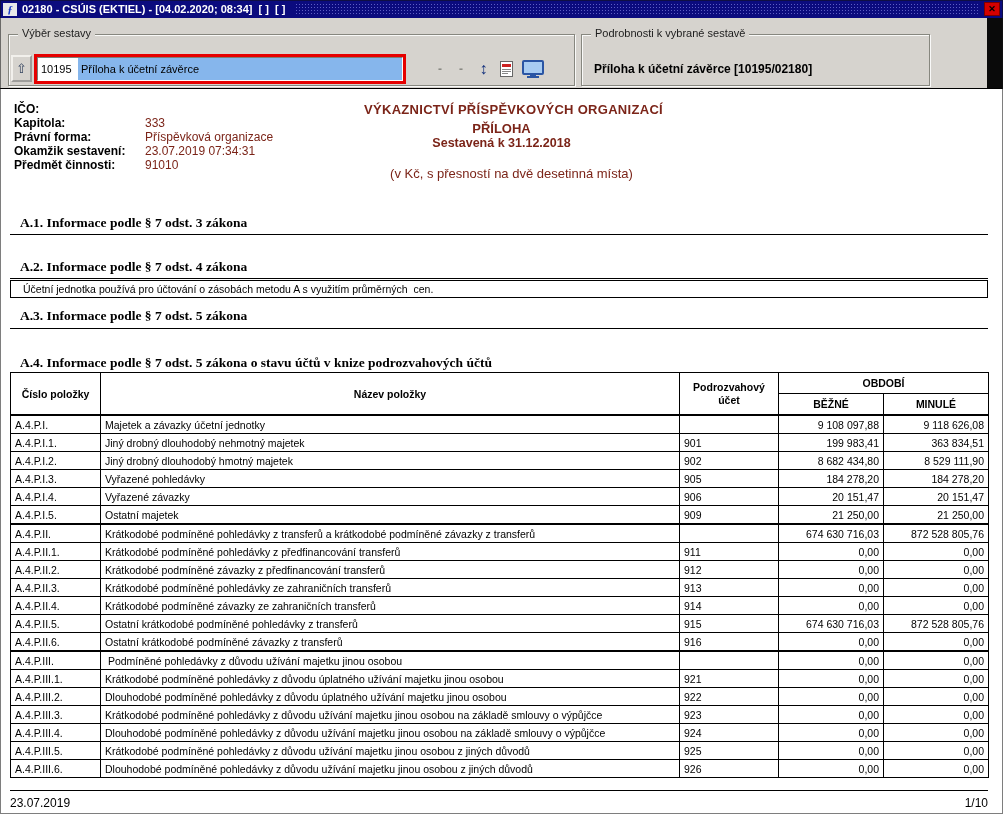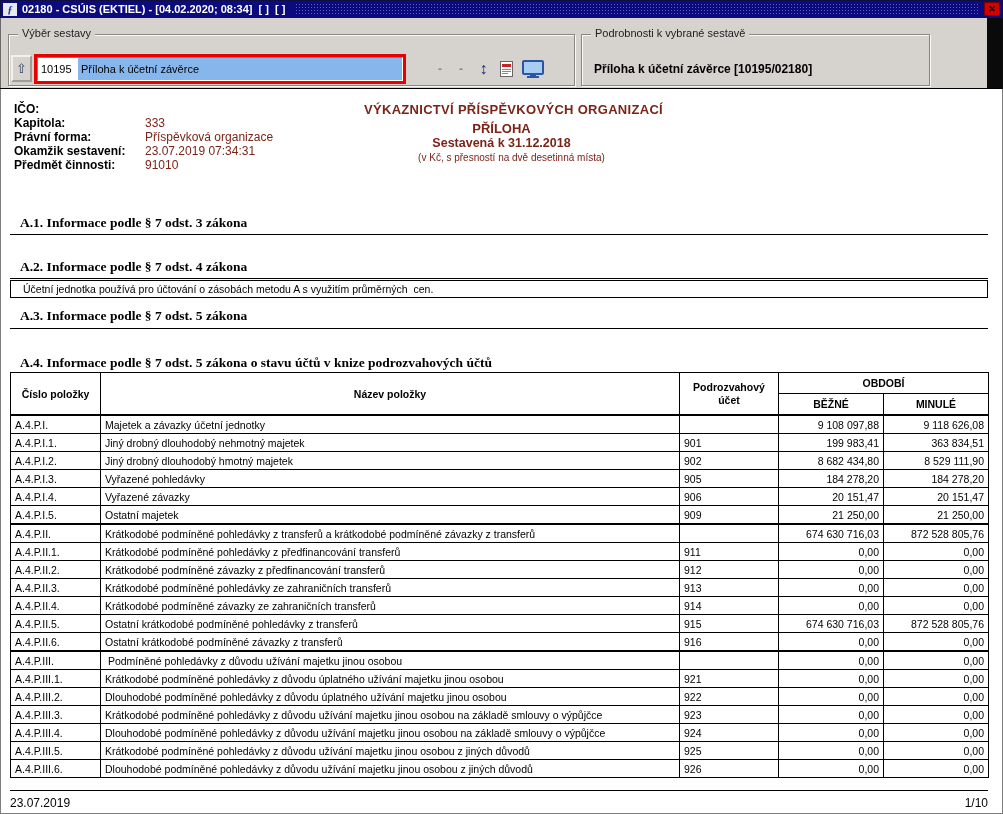--- a/index.html
+++ b/index.html
@@ -66,21 +66,21 @@
     position:absolute; top:88px; left:0; width:1003px; height:726px;
     background:#fff; border-top:1px solid #000; box-sizing:border-box; color:#000;
   }
   .hdr-labels { position:absolute; left:14px; top:13px; font-size:12px; line-height:14px; }
   .hdr-line .lbl { display:inline-block; width:131px; font-weight:bold; color:#000; }
   .hdr-line .val { color:#7b2418; }
   .hdr-center { position:absolute; left:0; top:13px; width:100%; text-align:center; color:#7b2418; }
   .hc1 { font-size:13px; font-weight:bold; letter-spacing:.3px;padding-left:24px; }
   .hc2 { font-size:13px; font-weight:bold; margin-top:4px; }
   .hc3 { font-size:12.5px; font-weight:bold; }
-  .hc4 { font-size:10px; margin-top:2px;padding-left:20px; }
+  .hc4 { font-size:13px; margin-top:16px;padding-left:20px; }
 
   .sec-heading { position:absolute; left:12px; font-family:"Liberation Serif", serif; font-weight:bold; font-size:13.5px; color:#000; white-space:pre;margin-left:8px; }
   .sh1 { top:126px; } .sh2 { top:170px; } .sh3 { top:219px; } .sh4 { top:266px; }
   .rule { position:absolute; left:10px; width:978px; border-top:1px solid #000; height:0; }
   .r1 { top:145px; } .r2 { top:189px; } .r3 { top:239px; }
   .note-box {
     position:absolute; left:10px; top:191px; width:978px; box-sizing:border-box;
     border:1px solid #000; font-size:10.5px; padding:2px 12px; white-space:pre-wrap;
   }
 

